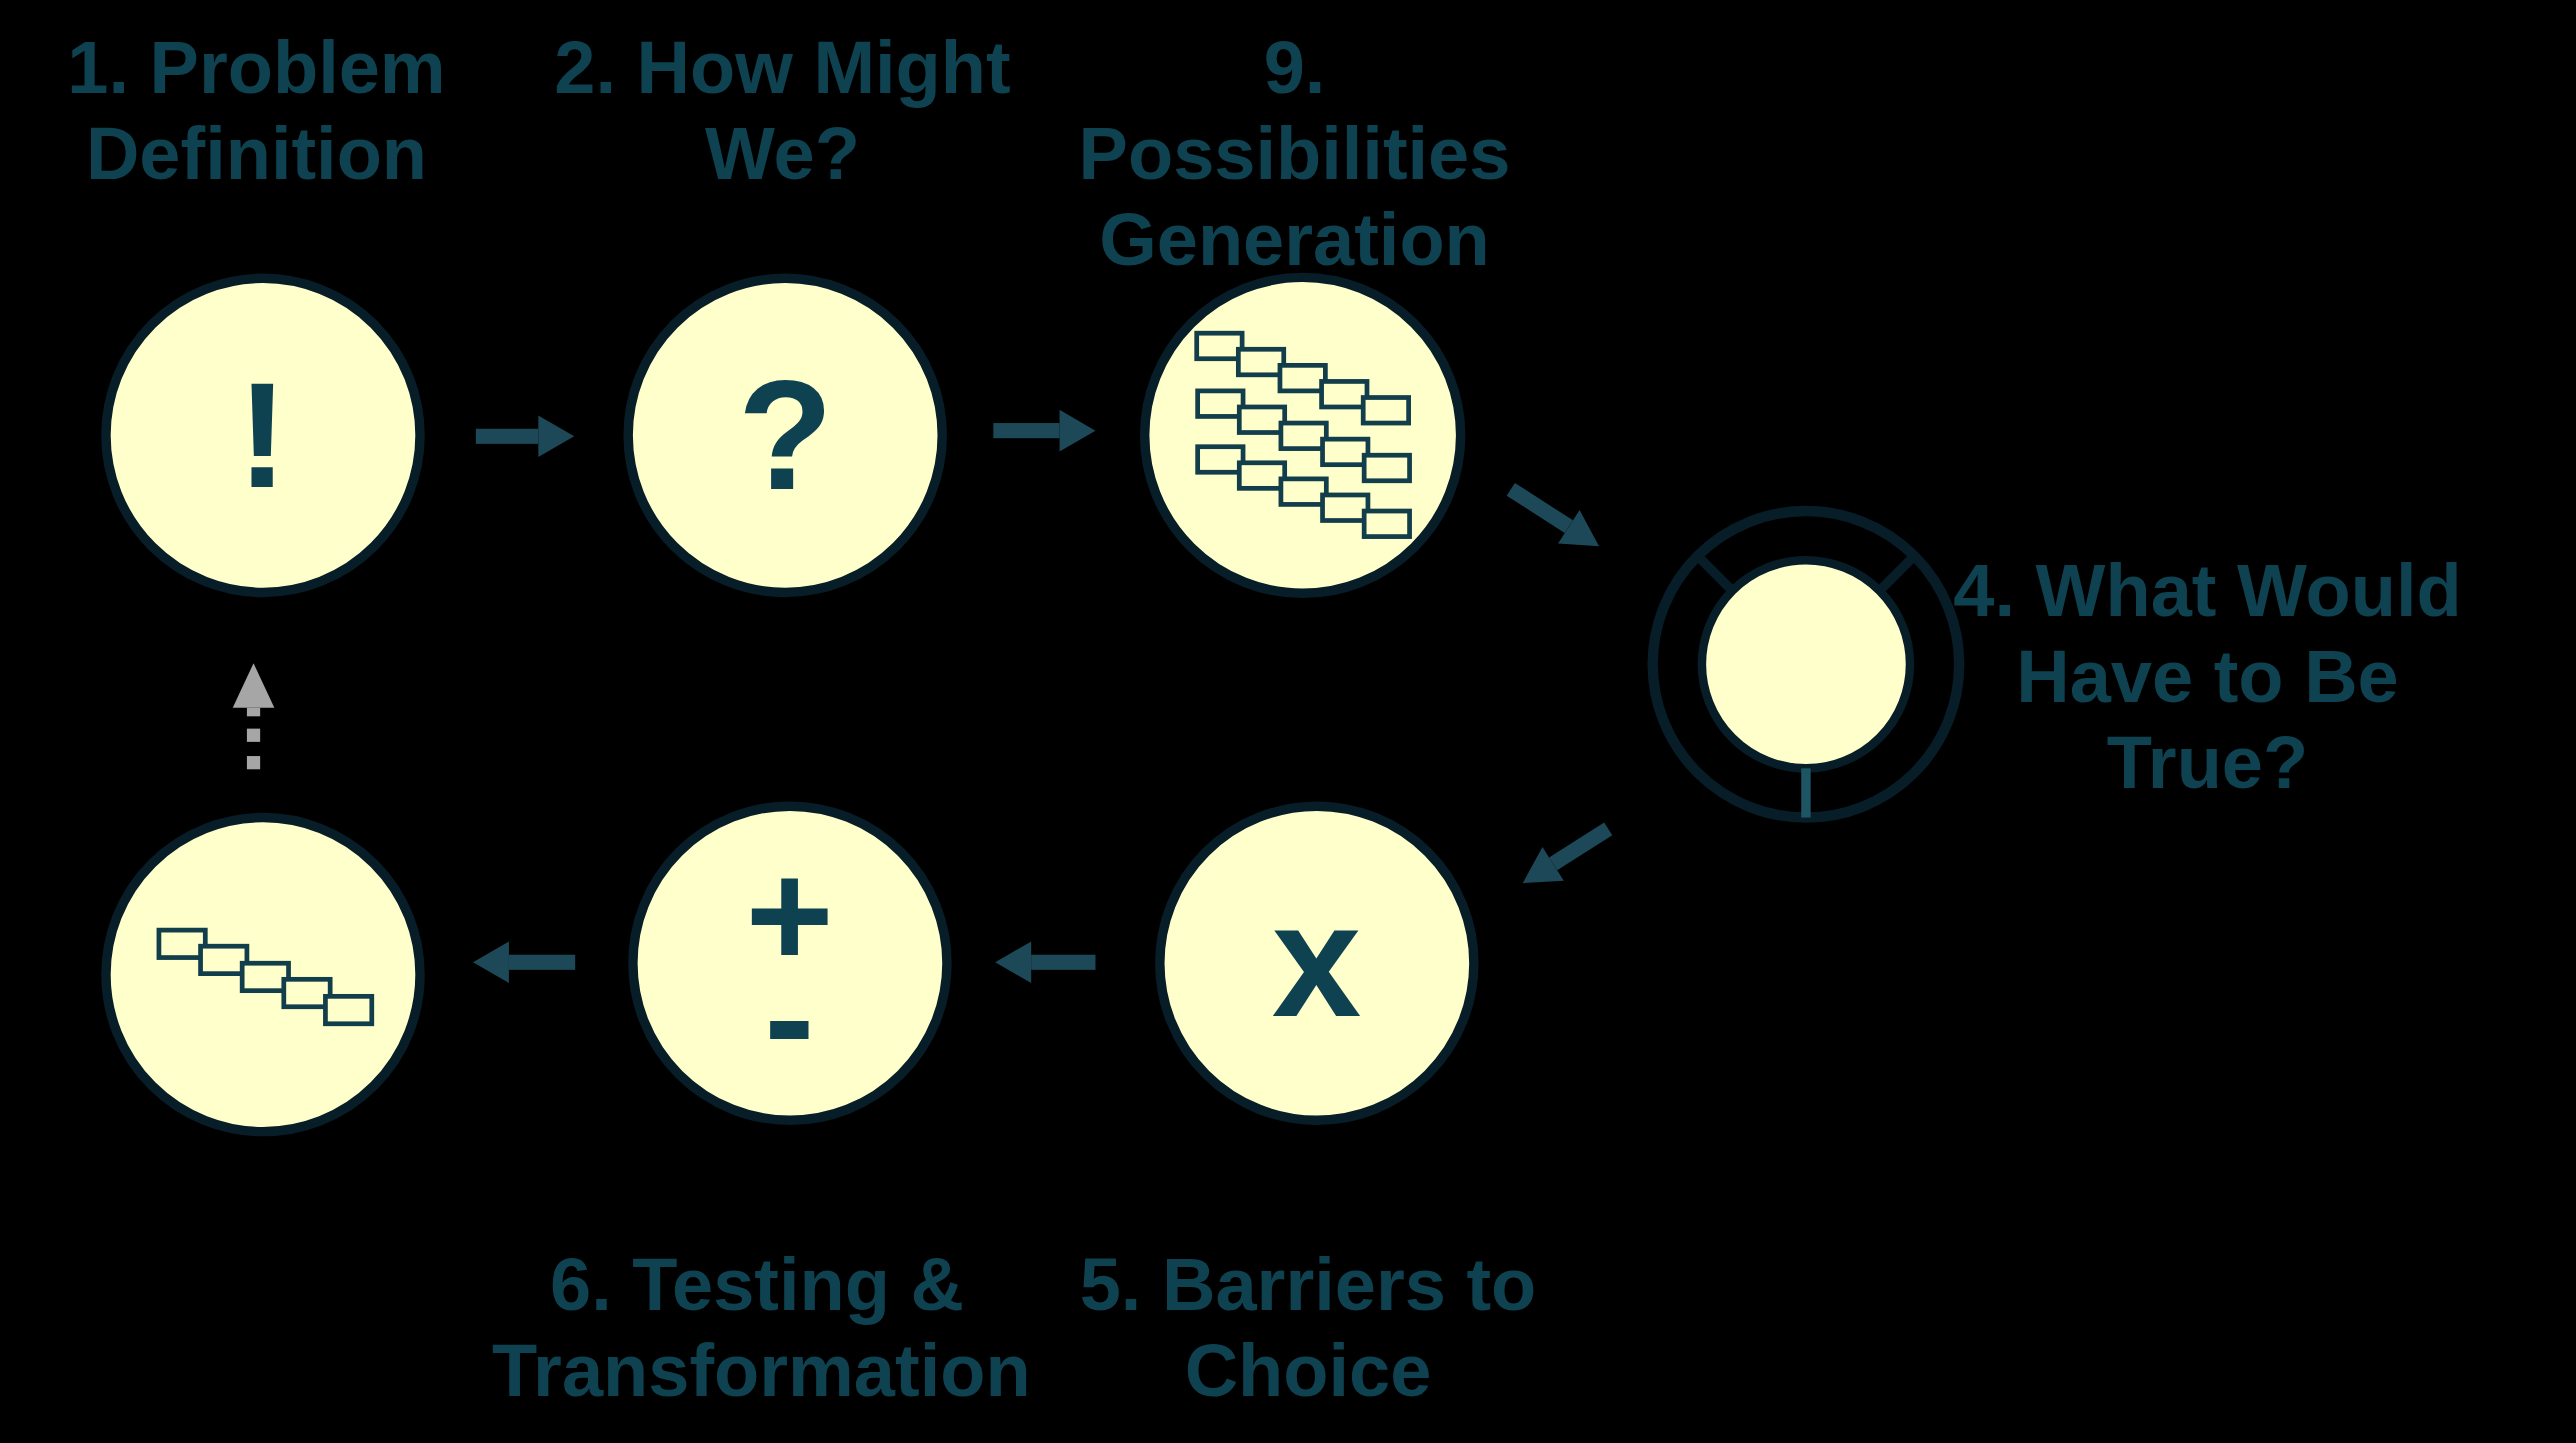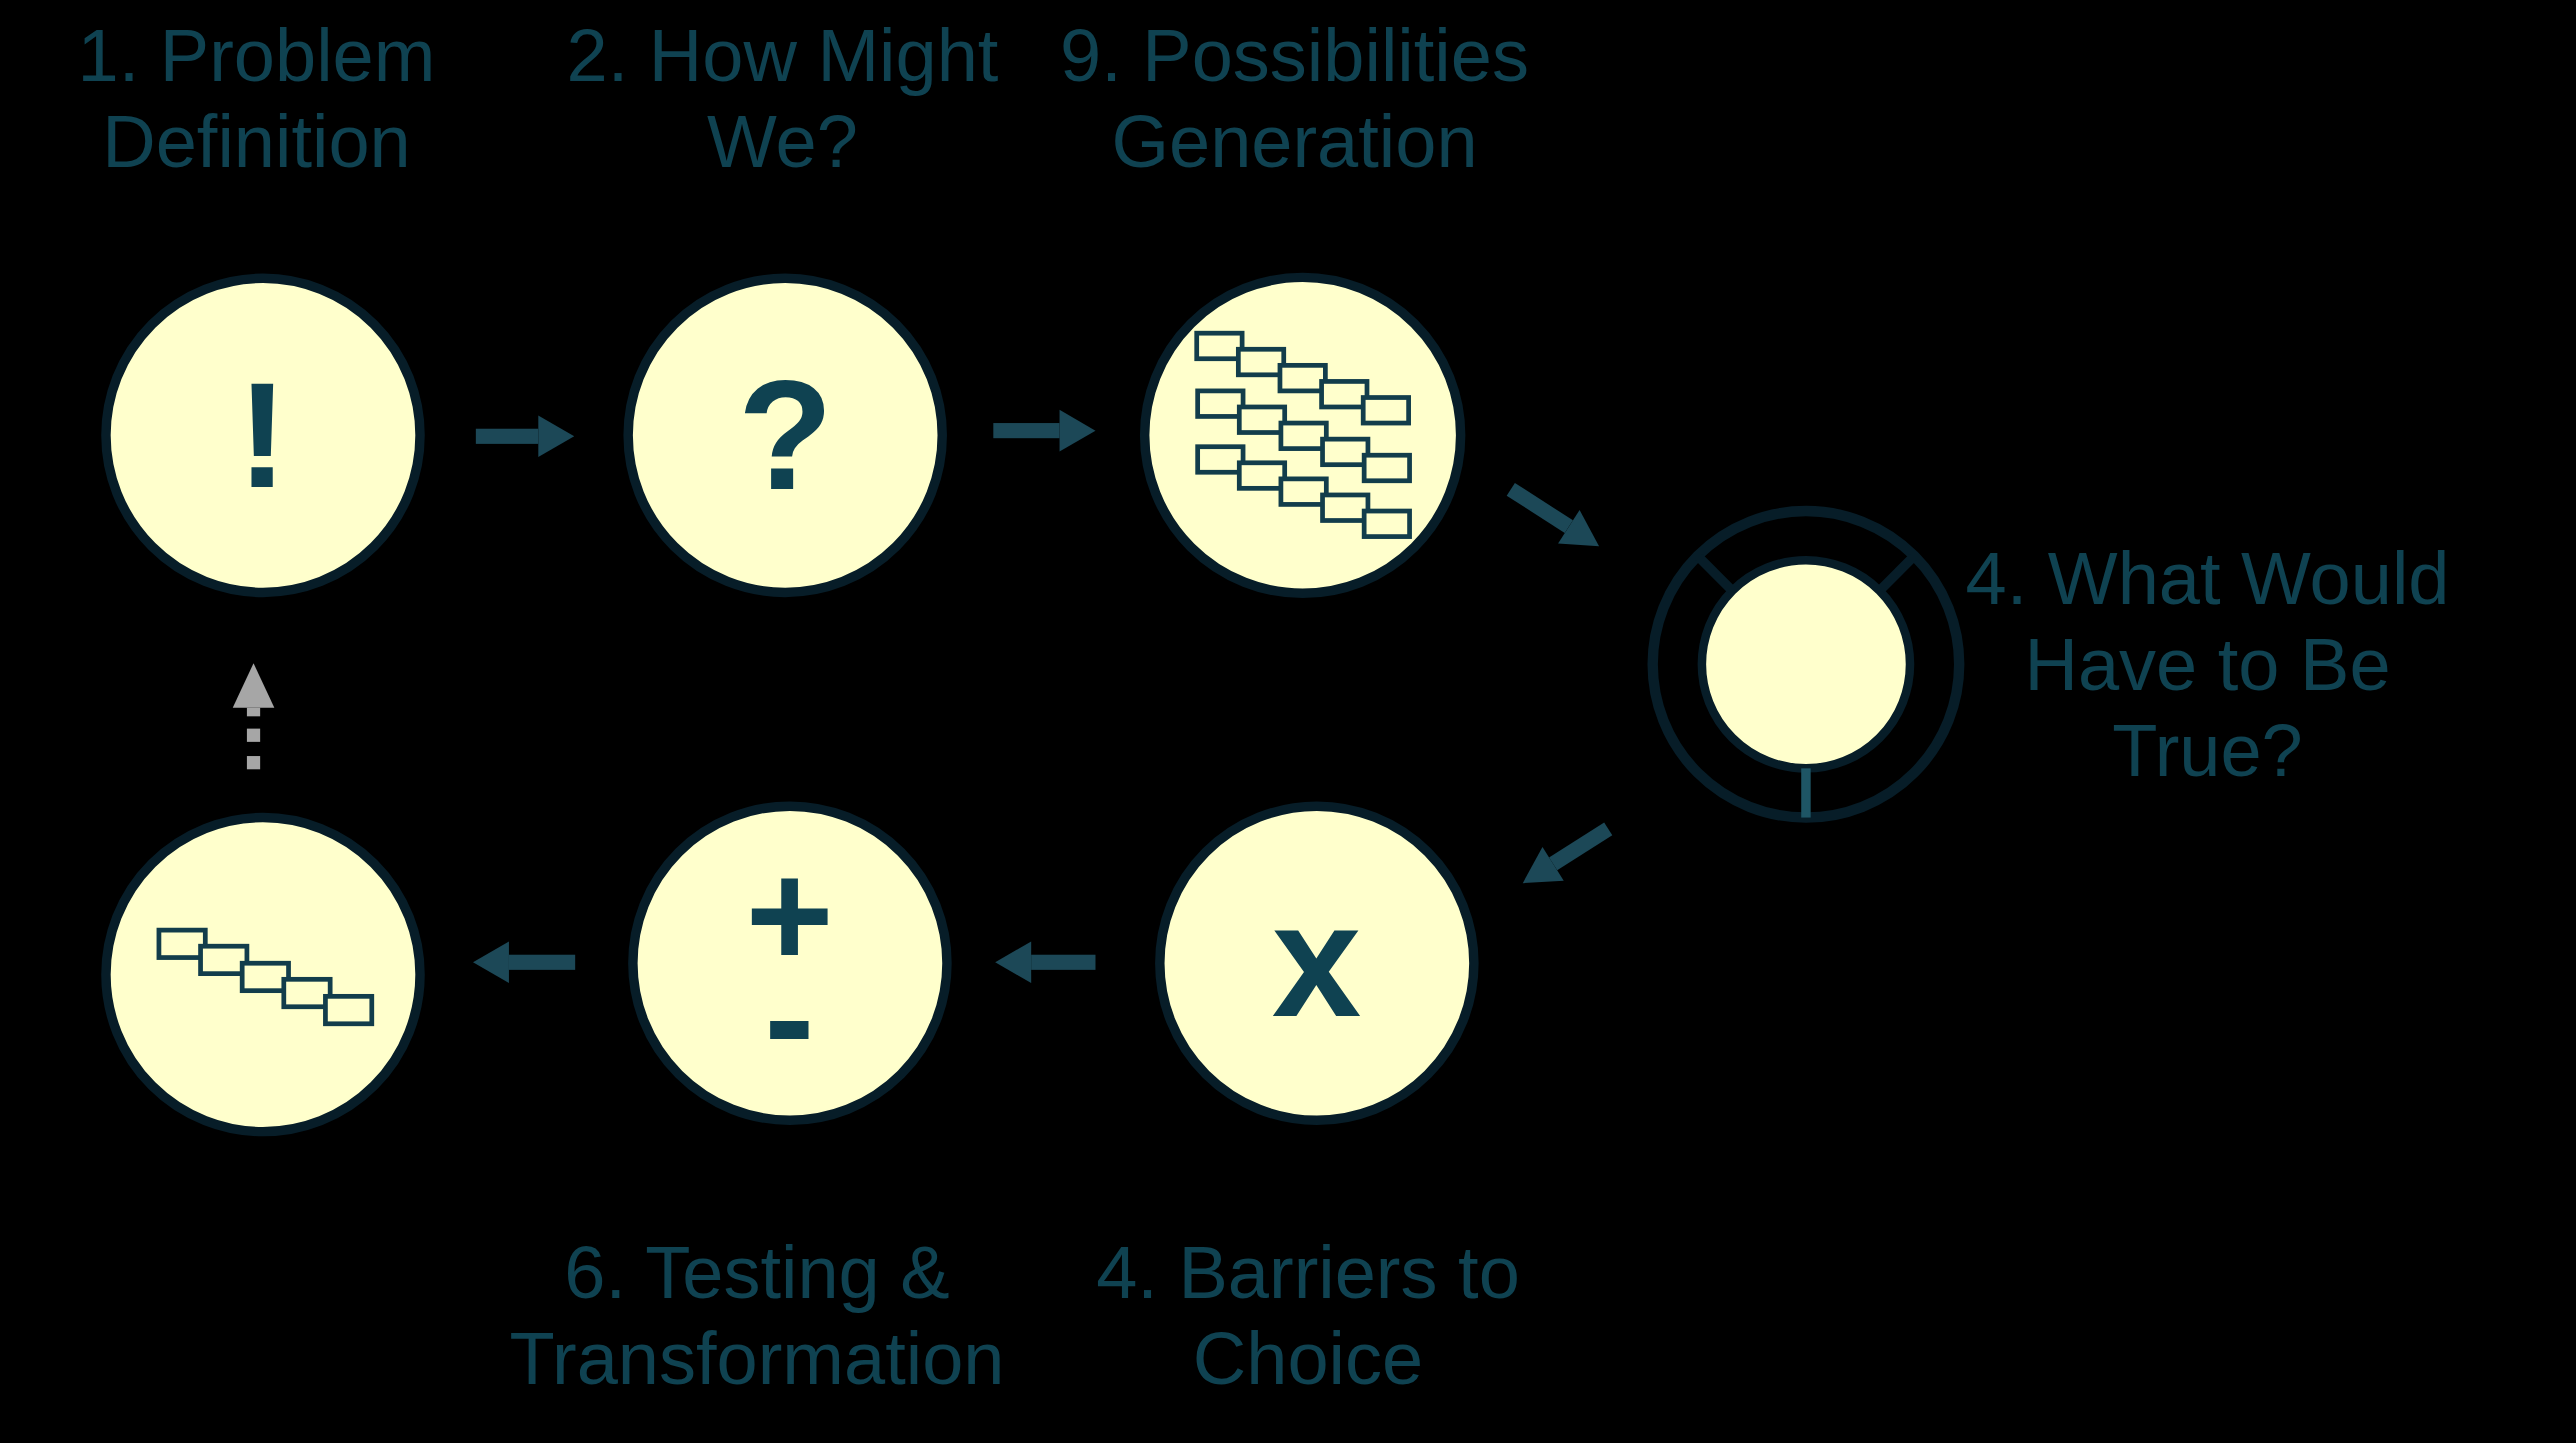--- a/index.html
+++ b/index.html
@@ -1,20 +1,20 @@
 <!DOCTYPE html>
 <html style="--background: #000000; --circle_fill: #FFFFCC; --circle_border: #071D28; --text: #0F4251; --arrow: #1C4857; --dashed_arrow: #A6A6A6; --wheel_spoke: #1E5565; --note_outline: #123D4B;font-size:15px"><head>
 <meta charset="utf-8">
 <style>
   html,body{margin:0;padding:0;background:#000;}
   .canvas{position:relative;width:2576px;height:1444px;background:var(--background,#000);
           font-family:"Liberation Sans",sans-serif;overflow:hidden;}
   .canvas svg{position:absolute;left:0;top:0;}
-  .lbl{position:absolute;color:var(--text,#0F4251);font-weight:normal;font-size:74px;
-       line-height:1.16;text-align:center;white-space:pre-line;}
+  .lbl{position:absolute;color:var(--text,#0F4251);font-weight:bold;font-size:74px;
+       line-height:1.16;text-align:center;white-space:pre-line;margin-top:12px;}
   .glyph{position:absolute;display:flex;align-items:center;justify-content:center;
          color:var(--text,#0F4251);font-weight:bold;}
   .pm{display:flex;flex-direction:column;align-items:center;justify-content:center;}
   .pm .plus{font-size:151px;line-height:114px;}
   .pm .minus{font-size:151px;line-height:90px;}
   .node{fill:var(--circle_fill,#FFFFCC);stroke:var(--circle_border,#071D28);stroke-width:10;}
   .note{fill:var(--circle_fill,#FFFFCC);stroke:var(--note_outline,#123D4B);stroke-width:5;}
   .arrow{fill:var(--arrow,#1C4857);}
   .gray{fill:var(--dashed_arrow,#A6A6A6);}
   .ring{fill:none;stroke:var(--circle_border,#071D28);stroke-width:11;}
@@ -104,21 +104,21 @@
 
   <div class="lbl" style="left:20px;   top:13.2px;   width:473px;">1. Problem
 Definition</div>
   <div class="lbl" style="left:546px;  top:13px;   width:473px;">2. How Might
 We?</div>
   <div class="lbl" style="left:1039px; top:13.2px;   width:511px;">9. Possibilities
 Generation</div>
   <div class="lbl" style="left:1952px; top:536px;  width:511px;">4. What Would
 Have to Be
 True?</div>
-  <div class="lbl" style="left:1062px; top:1230px; width:492px;">4. Barriers to
+  <div class="lbl" style="left:1062px; top:1230px; width:492px;">5. Barriers to
 Choice</div>
   <div class="lbl" style="left:492px;  top:1230px; width:530px;">6. Testing &amp;
 Transformation</div>
 
   <div class="glyph" style="left:168px; top:331px; width:189px; height:208px; font-size:151px;">!</div>
   <div class="glyph" style="left:691px; top:331px; width:189px; height:208px; font-size:156px;">?</div>
   <div class="glyph" style="left:1222px; top:856px; width:189px; height:208px; font-size:161px;">x</div>
   <div class="glyph pm" style="left:695px; top:837px; width:189px; height:246px;">
     <span class="plus">+</span>
     <span class="minus">-</span>

